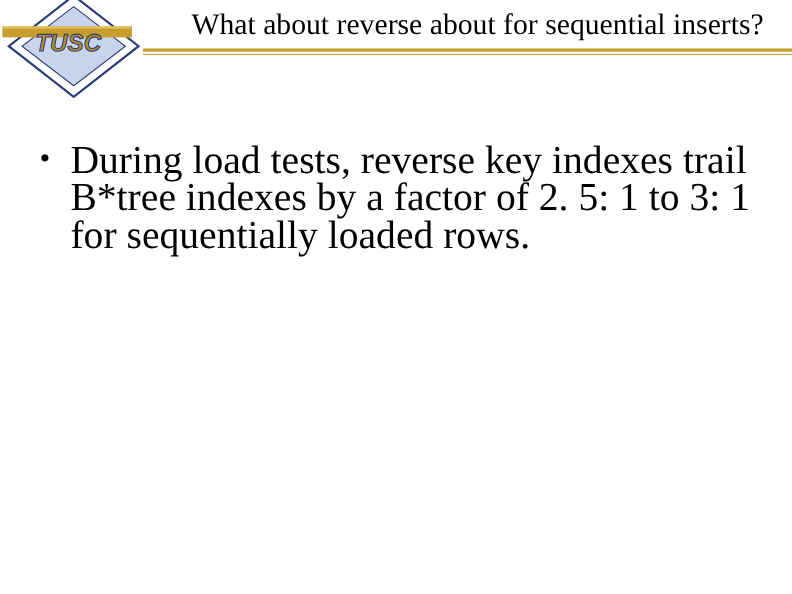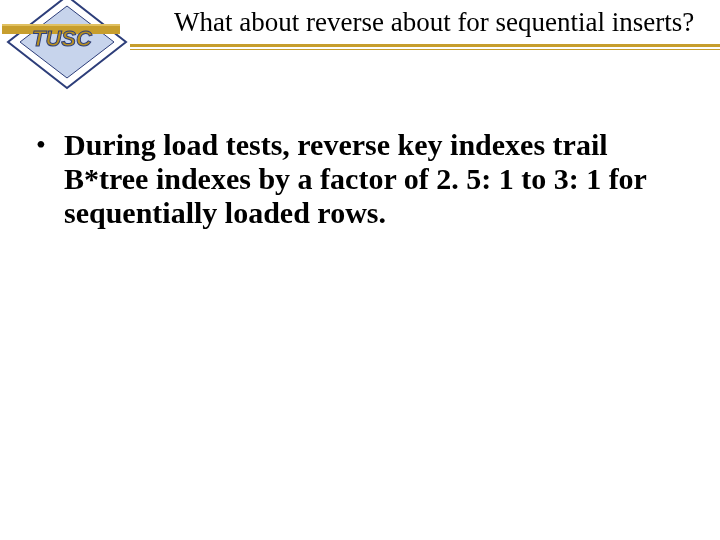--- a/index.html
+++ b/index.html
@@ -67,23 +67,22 @@
     align-items: flex-start;
   }
   .bullet-mark {
     font-size: 28px;
     line-height: 34px;
     width: 28px;
     flex: 0 0 28px;
     text-align: left;
   }
   .bullet-text {
-    font-size: 30px;
+    font-size: 36px;
     line-height: 34px;
-    font-weight: bold;
   }
 </style>
 </head>
 <body>
 
 <div class="slide">
 
   <div class="logo">
     <svg viewBox="0 0 130 110" width="130" height="110">
 

